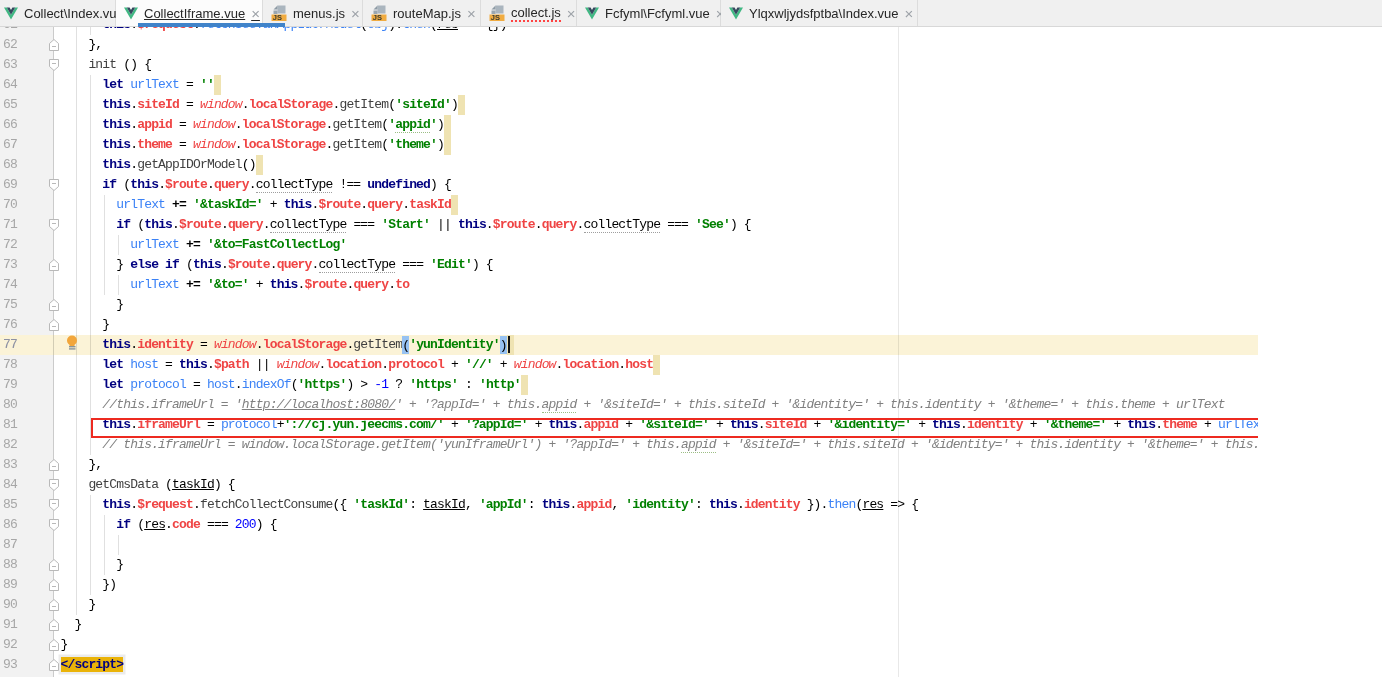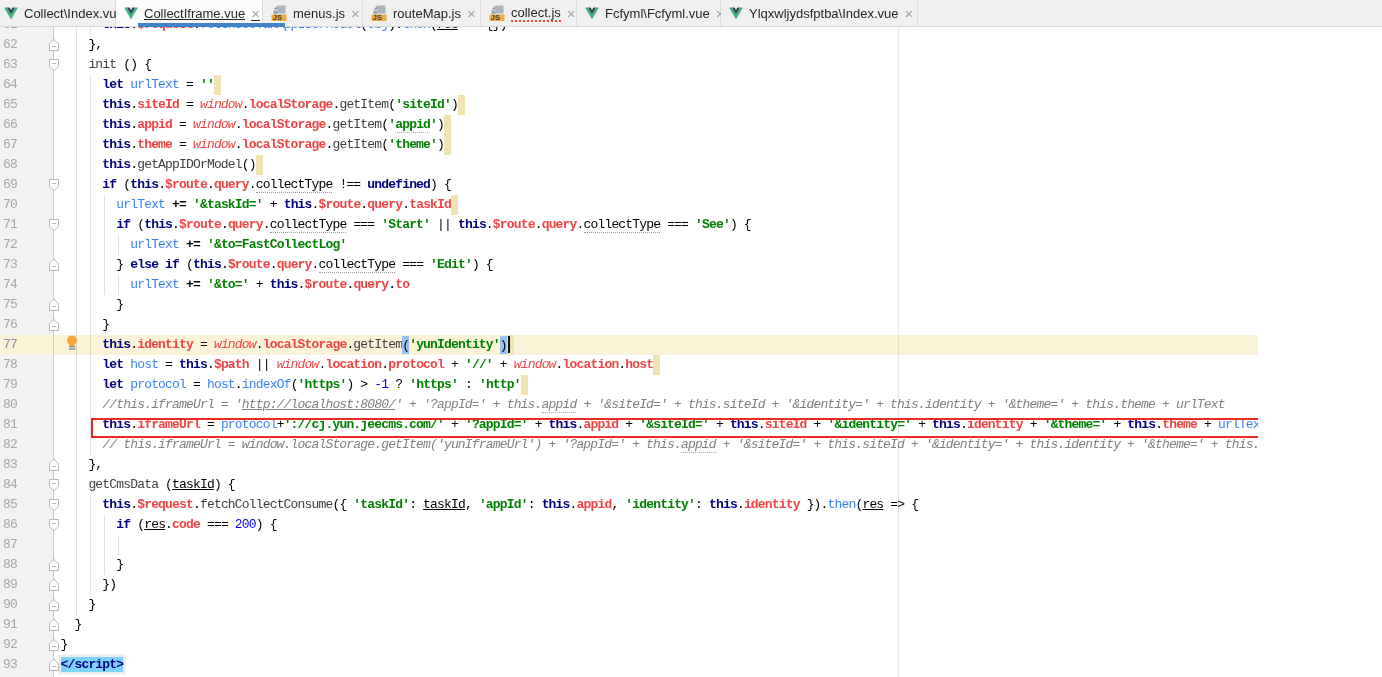--- a/index.html
+++ b/index.html
@@ -28,21 +28,21 @@
 .fn{color:#404040;}
 .v{color:#3b82f6;}
 .s{color:#008000;font-weight:bold;}
 .n{color:#0000FF;}
 .c{color:#808080;font-style:italic;}
 .u{text-decoration:underline;margin-top:21px;}
 .sq{border-bottom:1px dotted #9E9E9E;}
 .sqg{border-bottom:1px dotted #9CBE85;}
 .pb{background:#97C2F2;padding:1.5px 0;}
 .tb{background:#EFE3B2;padding:2.5px 0;}
-.tag{box-shadow:0 0 0 2.5px #EBEBEB;background:#7dd3fc;}
+.tag{box-shadow:0 0 0 2.5px #EBEBEB;background:#eab308;}
 .cn{color:#8D91A3;}
 #redbox{position:absolute;left:91px;top:390.5px;width:1181px;height:20px;border:2px solid #ED2A20;box-sizing:border-box;}
 #caret{position:absolute;left:507.5px;top:309px;width:2px;height:17px;background:#101010;}
 .fm{position:absolute;left:49px;width:10px;height:12px;}
 #bulb{position:absolute;left:66px;top:308px;}
 </style>
 </head>
 <body>
 <div id="tabbar">
 <div class="tab" style="width:116px;padding-left:4px">

